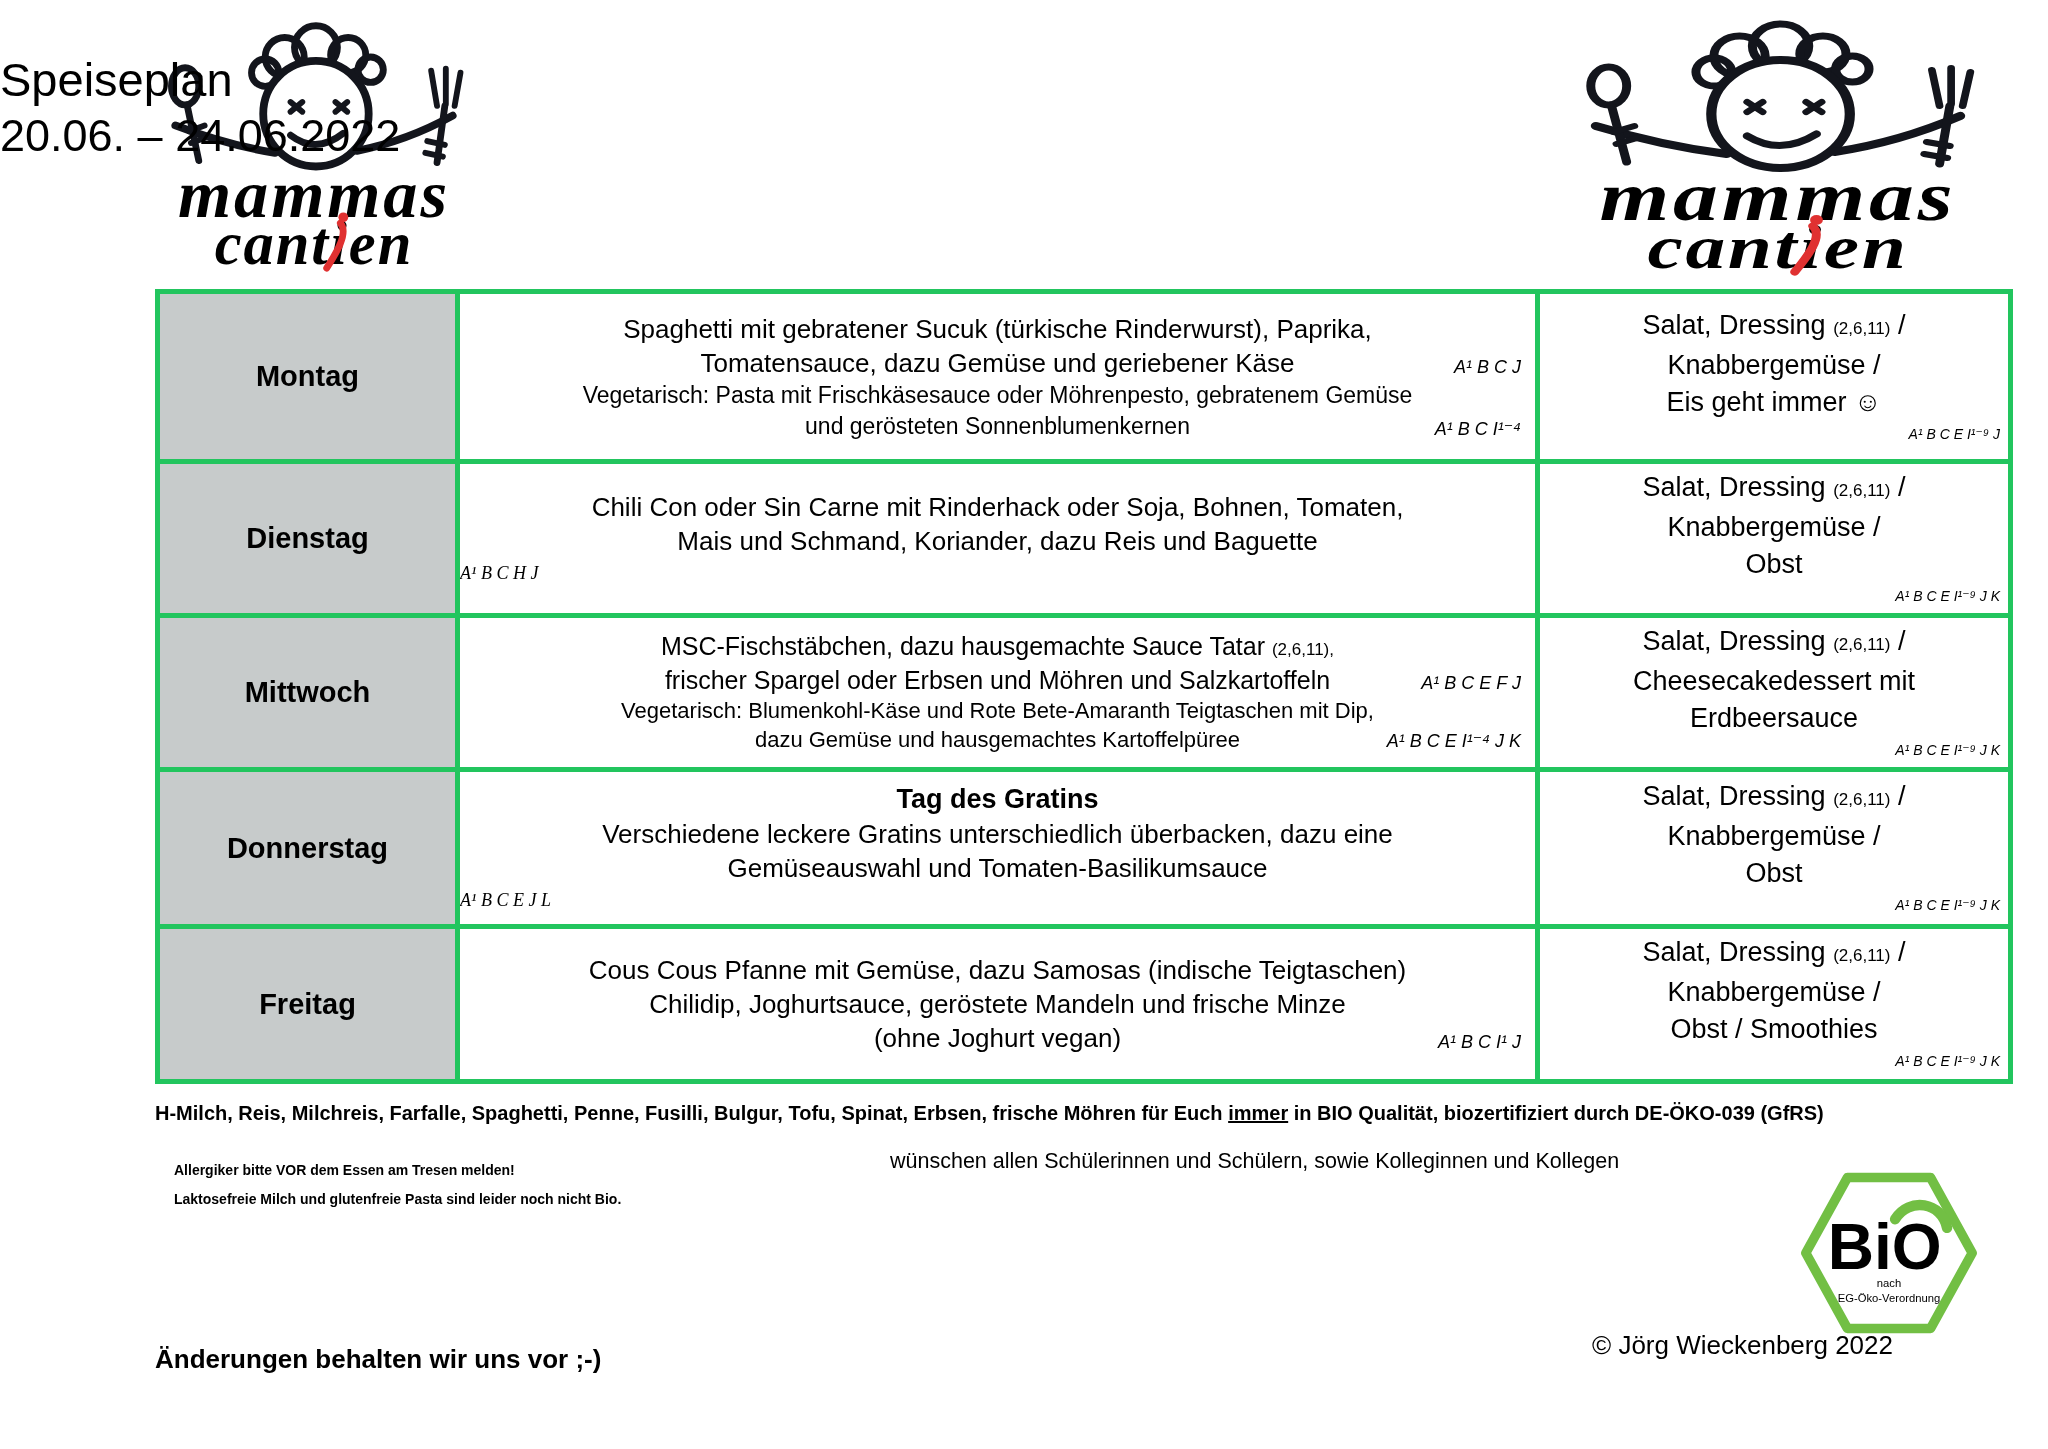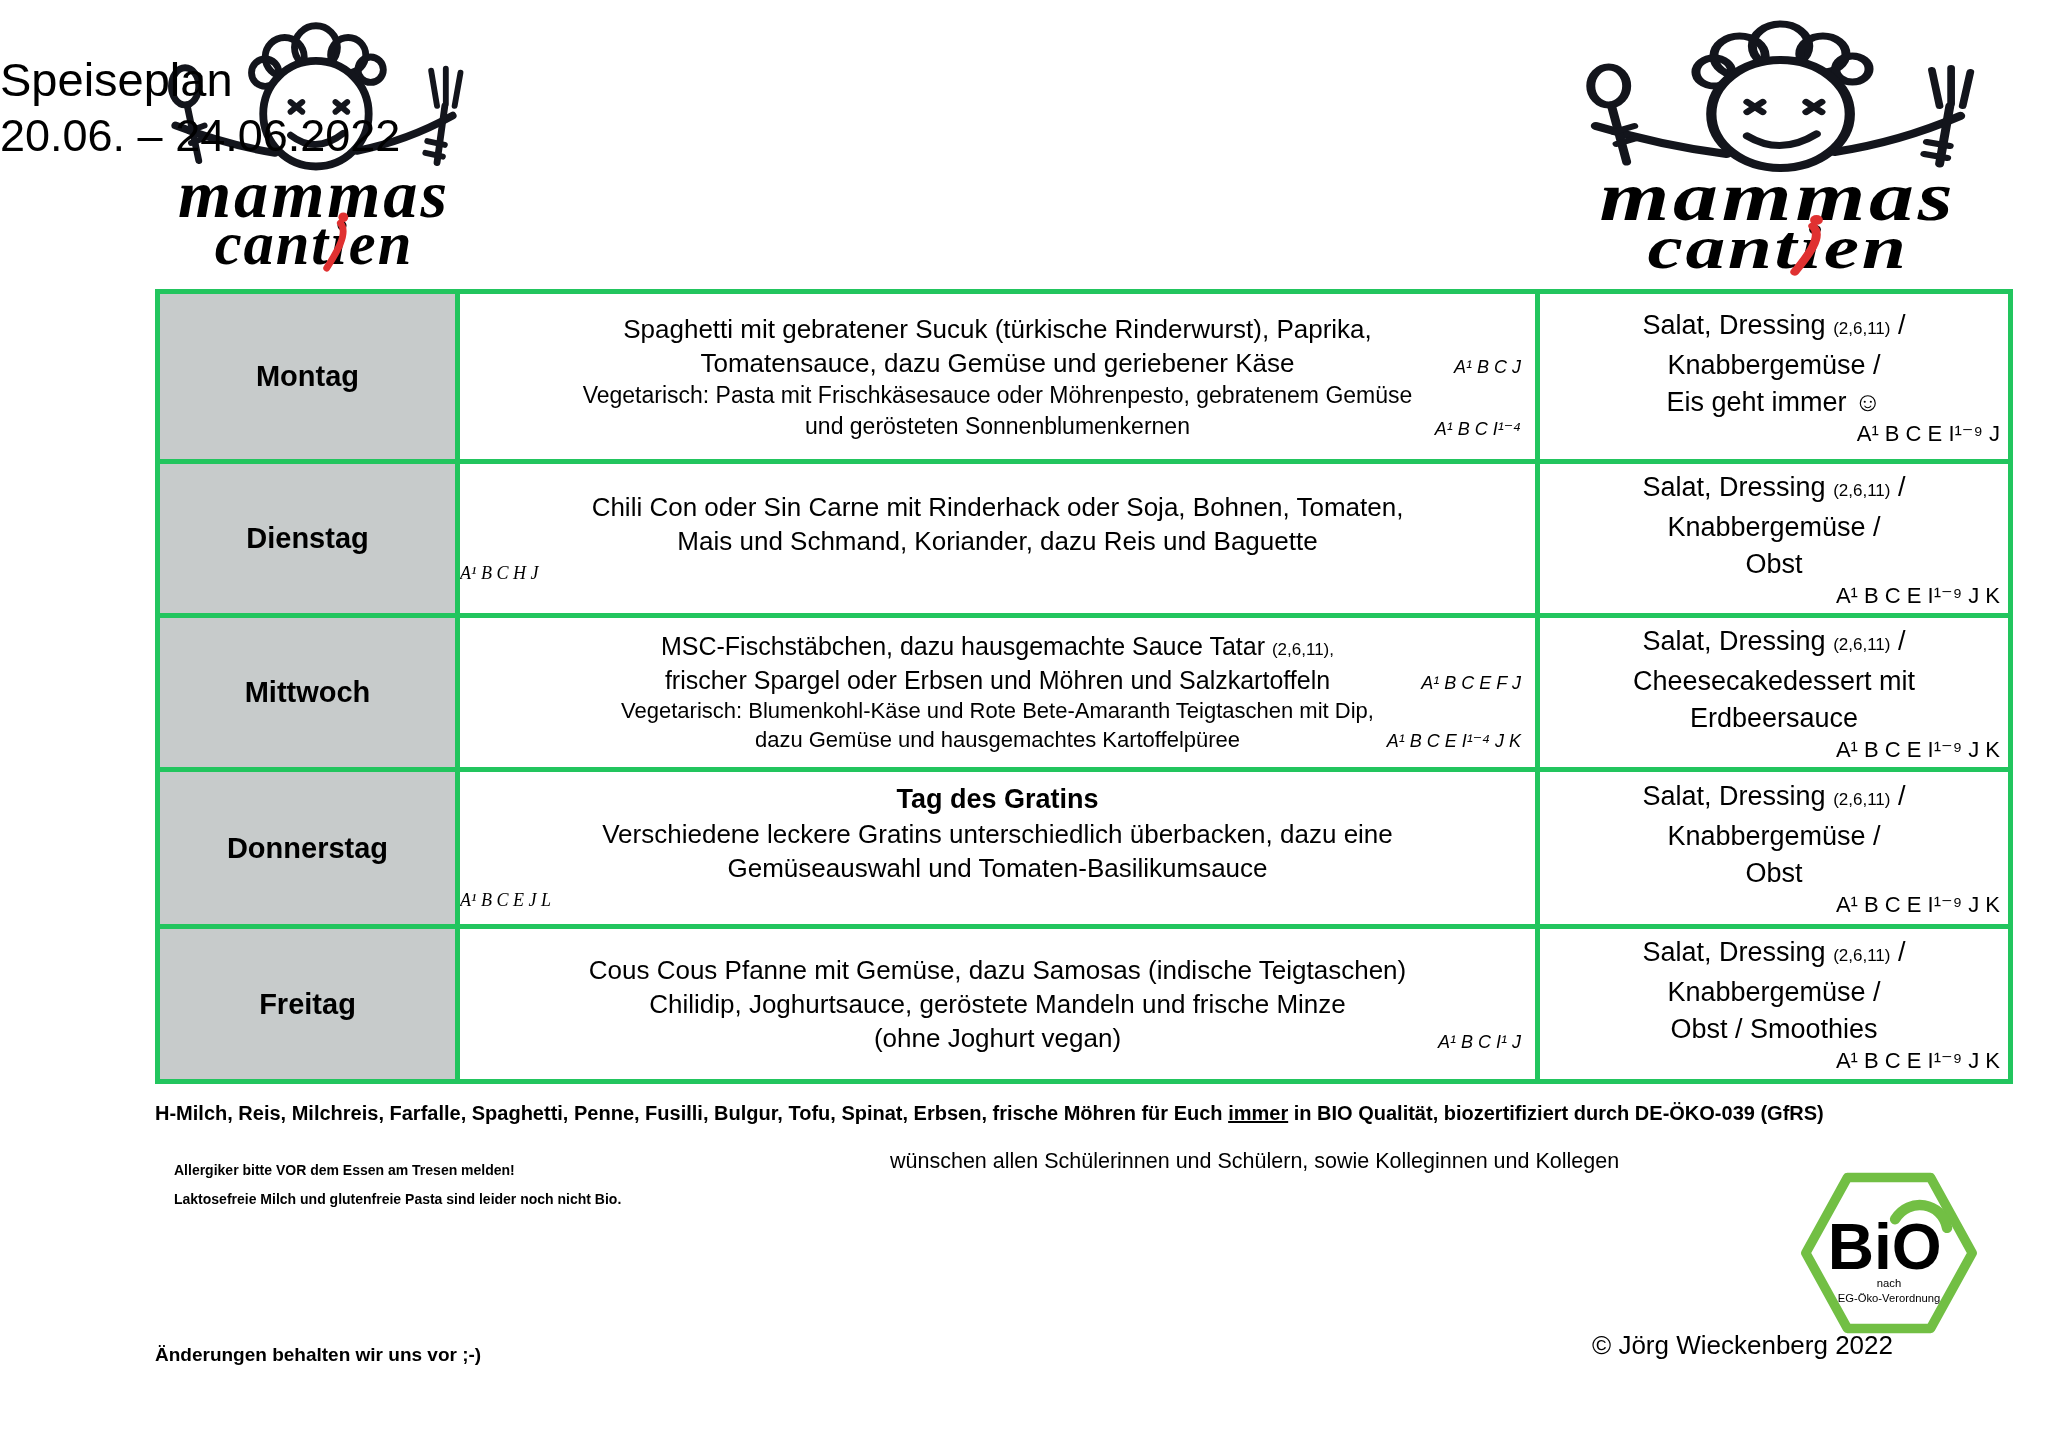--- a/index.html
+++ b/index.html
@@ -24,28 +24,28 @@
   td.side { padding:4px 10px; }
   .mline  { position:relative; text-align:center; font-size:26px; line-height:34px; }
   .msmall { font-size:23px; line-height:31px; }
   .mw     { font-size:25px; line-height:31px; }
   .mw-s   { font-size:22px; line-height:29px; }
   .mtitle { text-align:center; font-weight:bold; font-size:27px; line-height:36px; }
   .allergen { position:absolute; right:14px; bottom:3px; font-style:italic; font-size:18px; line-height:20px; white-space:nowrap; }
   .allergen-row { font-style:italic; font-size:18px; padding-right:14px; line-height:30px;font-family:Liberation Serif, serif; }
   .sline  { text-align:center; font-size:27px; line-height:37px; }
   .sm     { font-size:17px; }
-  .side-allergen { font-size:22px; text-align:right; padding-right:8px; line-height:26px; }
+  .side-allergen { font-style:italic; font-size:14px; text-align:right; padding-right:8px; line-height:26px; }
 
   
   .bio-line { position:absolute; left:155px; top:1102px; width:1800px; font-weight:bold; font-size:20px; }
   .u { text-decoration:underline; }
   .allergy-notes { position:absolute; left:155px; top:1156px; font-weight:bold; font-size:14px; line-height:29px;margin-left:19px; }
   .team-note { position:absolute; left:890px; top:1146px; width:860px; font-size:21.5px; line-height:31px; }
-  .changes-note { position:absolute; left:155px; top:1344px; font-weight:bold; font-size:19px; }
+  .changes-note { position:absolute; left:155px; top:1344px; font-weight:bold; font-size:26px; }
   .copyright { position:absolute; left:1592px; top:1330px; font-size:26px; }
   .bio-seal { position:absolute; left:1798px; top:1166px; width:182px; height:174px; }
   .bio-seal svg { width:100%; height:100%; }
 </style>
 </head>
 <body>
 
 <div class="logo logo-left">
   <svg viewBox="0 0 340 262" preserveAspectRatio="none">
     <g fill="none" stroke="#13151c" stroke-linecap="round" stroke-linejoin="round">

